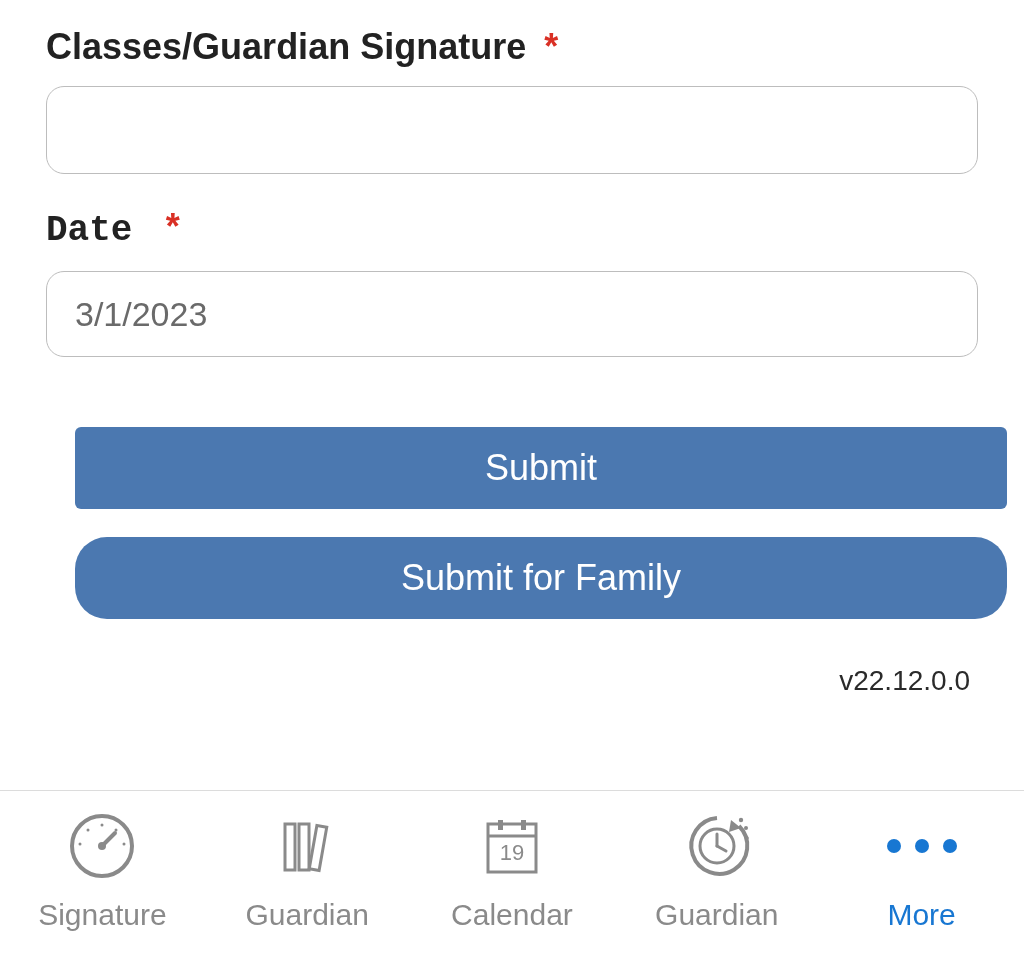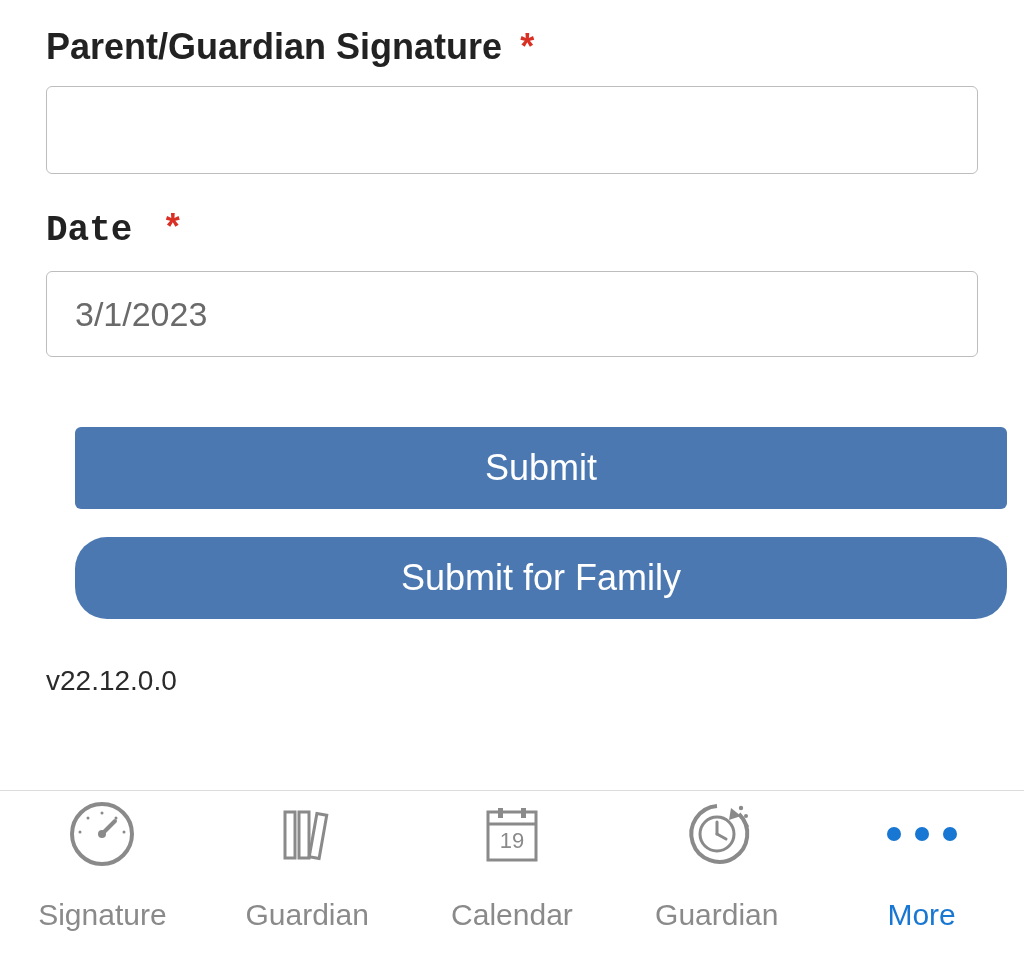--- a/index.html
+++ b/index.html
@@ -1,44 +1,44 @@
 <!DOCTYPE html>
 <html><head>
   <meta charset="utf-8">
   <style>
     * { box-sizing: border-box; margin: 0; padding: 0; }
     html, body { width: 1024px; height: 956px; font-family: Arial, Helvetica, sans-serif; background: #fff; color: #222; }
     .page { display: flex; flex-direction: column; height: 100%; }
     .content { flex: 1; padding: 20px 46px 0 46px; display: flex; flex-direction: column; }
     .field-label { font-size: 36px; font-weight: 700; color: #222; margin-top: 6px; margin-bottom: 18px; }
     .req { color: #d93025; font-weight: 700; margin-left: 8px; }
-    .input-box { width: 100%; border: 1px solid #bdbdbd; border-radius: 6px; font-size: 34px; padding: 22px 28px; color: #6a6a6a; background: #fff; }
+    .input-box { width: 100%; border: 1px solid #bdbdbd; border-radius: 18px; font-size: 34px; padding: 22px 28px; color: #6a6a6a; background: #fff; }
     .input-sig { height: 88px; }
     .input-date { margin-top: 2px; height: 86px; }
     .gap { height: 70px; }
     .btn { width: 100%; background: #4b78b0; color: #fff; border: none; border-radius: 6px; font-size: 36px; padding: 20px 0; cursor: pointer; margin-left: 29px; }
     .btn + .btn { margin-top: 28px; border-radius: 32px; }
-    .version-row { font-size: 28px; color: #2a2a2a; padding: 46px 8px 18px 0; }
+    .version-row { text-align: right; font-size: 28px; color: #2a2a2a; padding: 46px 8px 18px 0; }
     .tabbar { border-top: 1px solid #dcdcdc; display: flex; justify-content: space-around; align-items: flex-end; height: 166px; padding: 10px 0 24px 0; }
-    .tab { display: flex; flex-direction: column; align-items: center; gap: 28px; color: #8a8a8a; font-size: 30px; cursor: pointer; width: 20%; }
+    .tab { display: flex; flex-direction: column; align-items: center; gap: 16px; color: #8a8a8a; font-size: 30px; cursor: pointer; width: 20%; }
     .tab.active { color: #1877d2; font-weight: 400; }
     .tab .icon-wrap { height: 72px; display: flex; align-items: center; justify-content: center; }
     .dots { display: flex; gap: 14px; }
     .dot { width: 14px; height: 14px; border-radius: 50%; background: #1877d2; }
     svg { display: block; }
     .date-label-row { margin-top: 36px; font-family: Liberation Mono, monospace; }
   </style>
 </head>
 <body>
 
 <div class="page">
   <div class="content">
 
     <div class="field-label">
-      <span>Parent/Guardian Signature</span>
+      <span>Classes/Guardian Signature</span>
       <span class="req">*</span>
     </div>
     <input class="input-box input-sig" type="text" value="" style="">
 
     <div class="field-label date-label-row">
       <span>Date</span>
       <span class="req">*</span>
     </div>
     <input class="input-box input-date" type="text" value="3/1/2023" style="">
 

